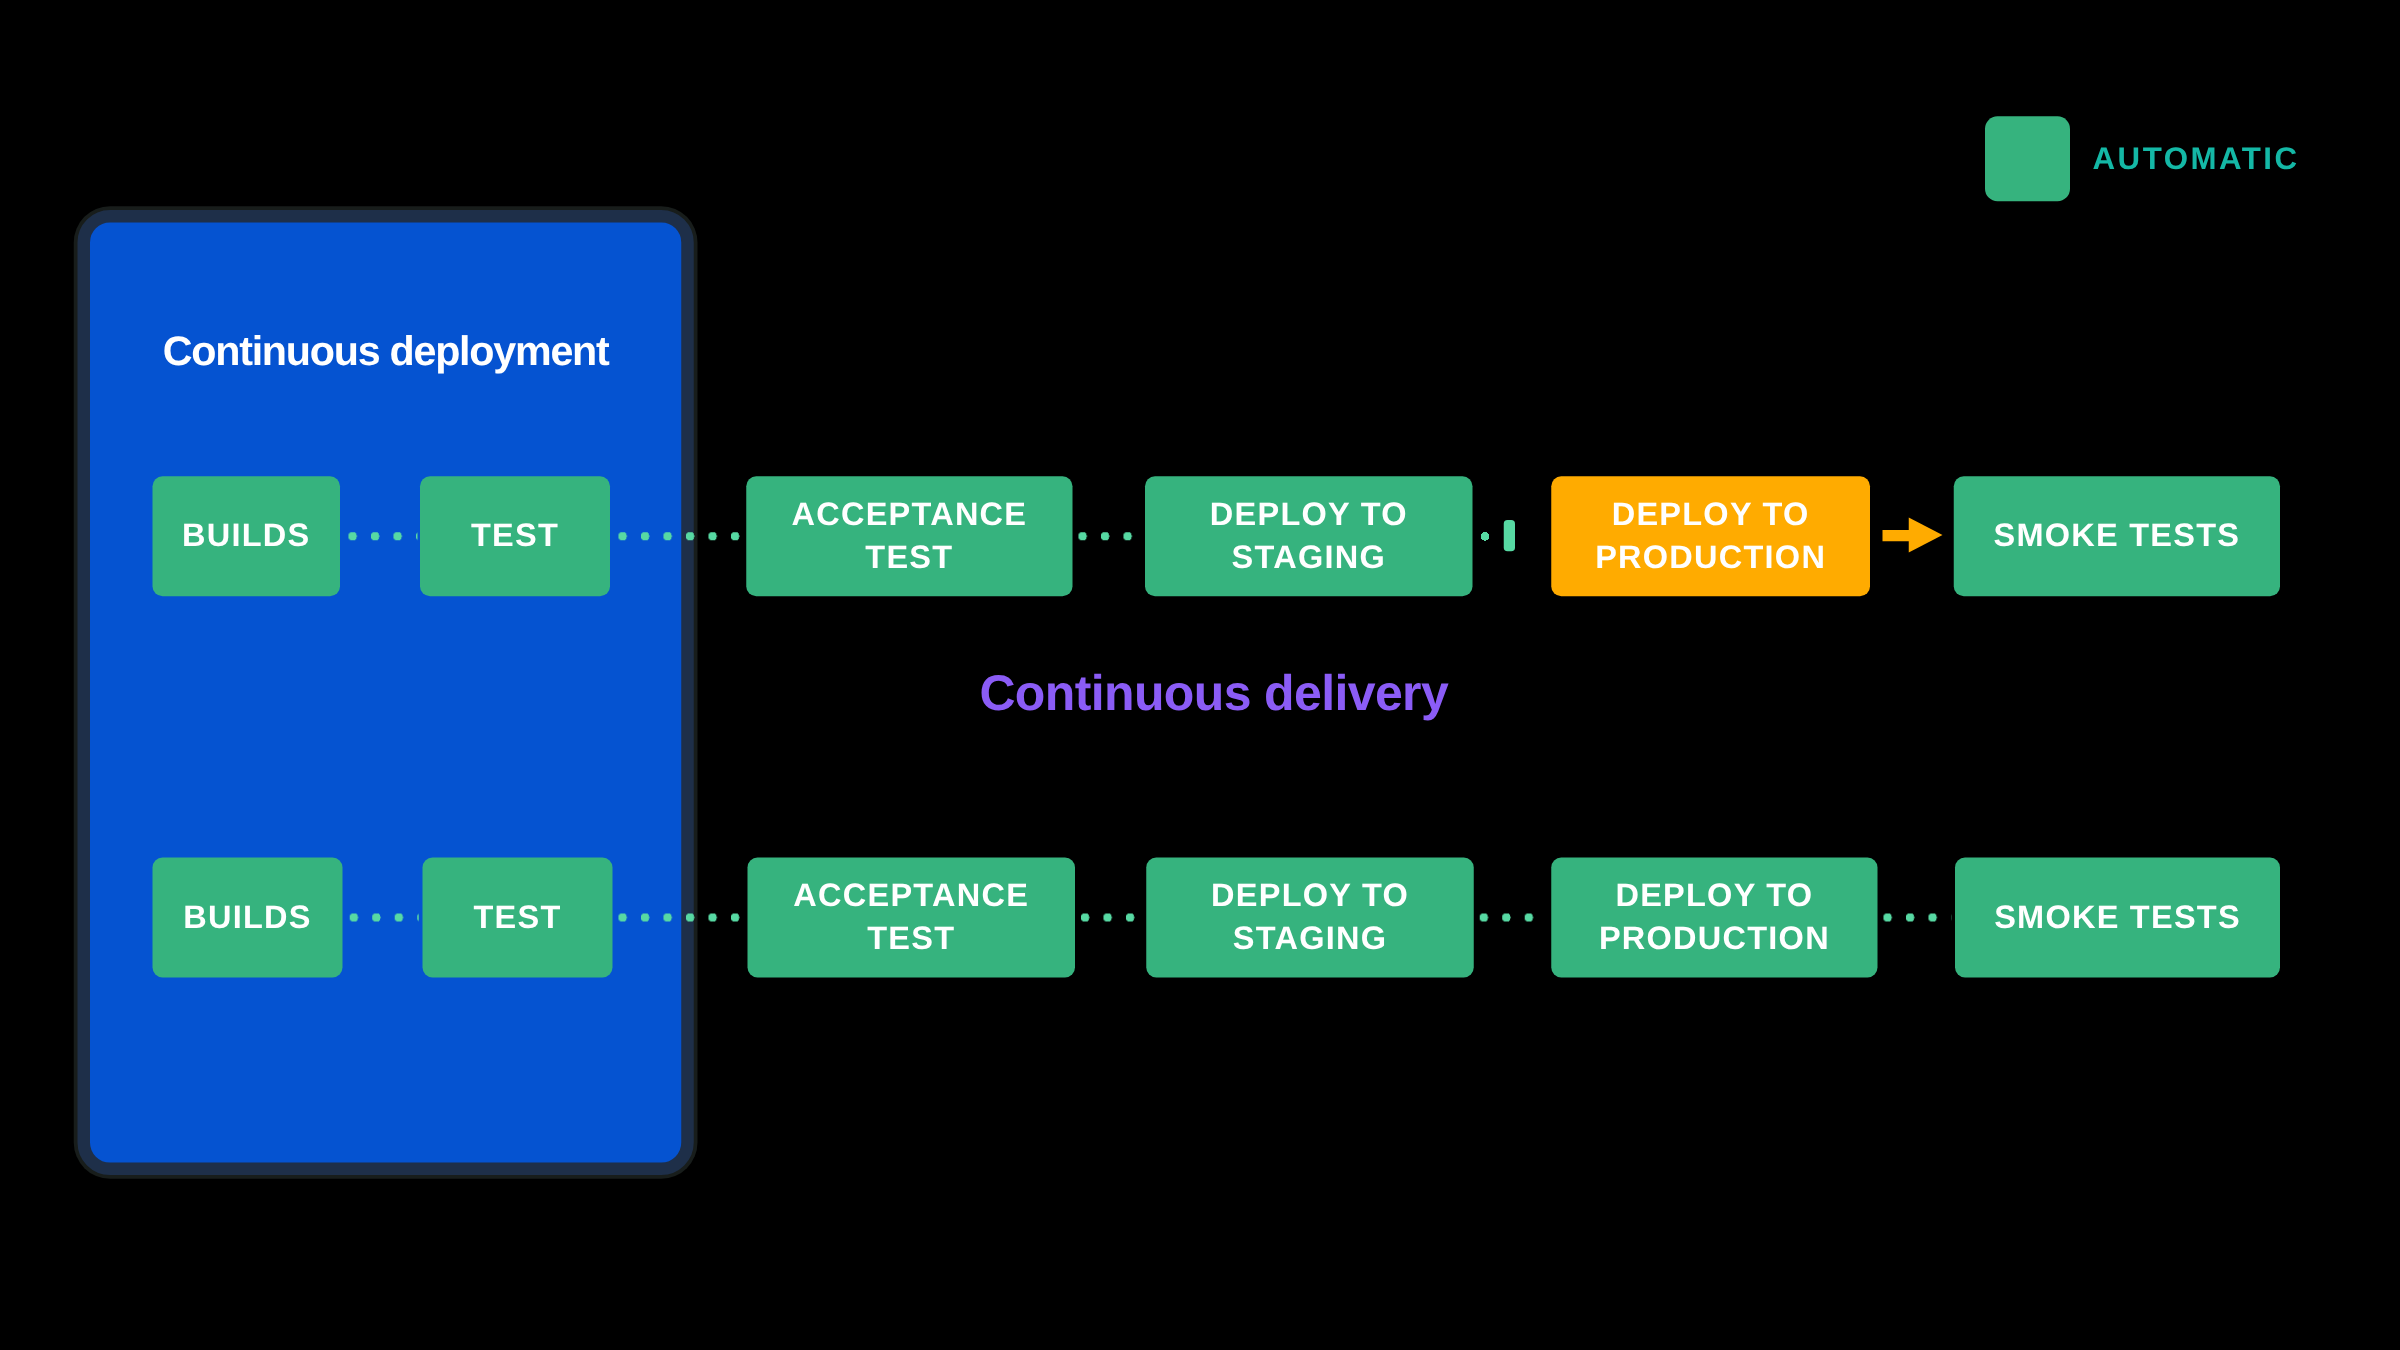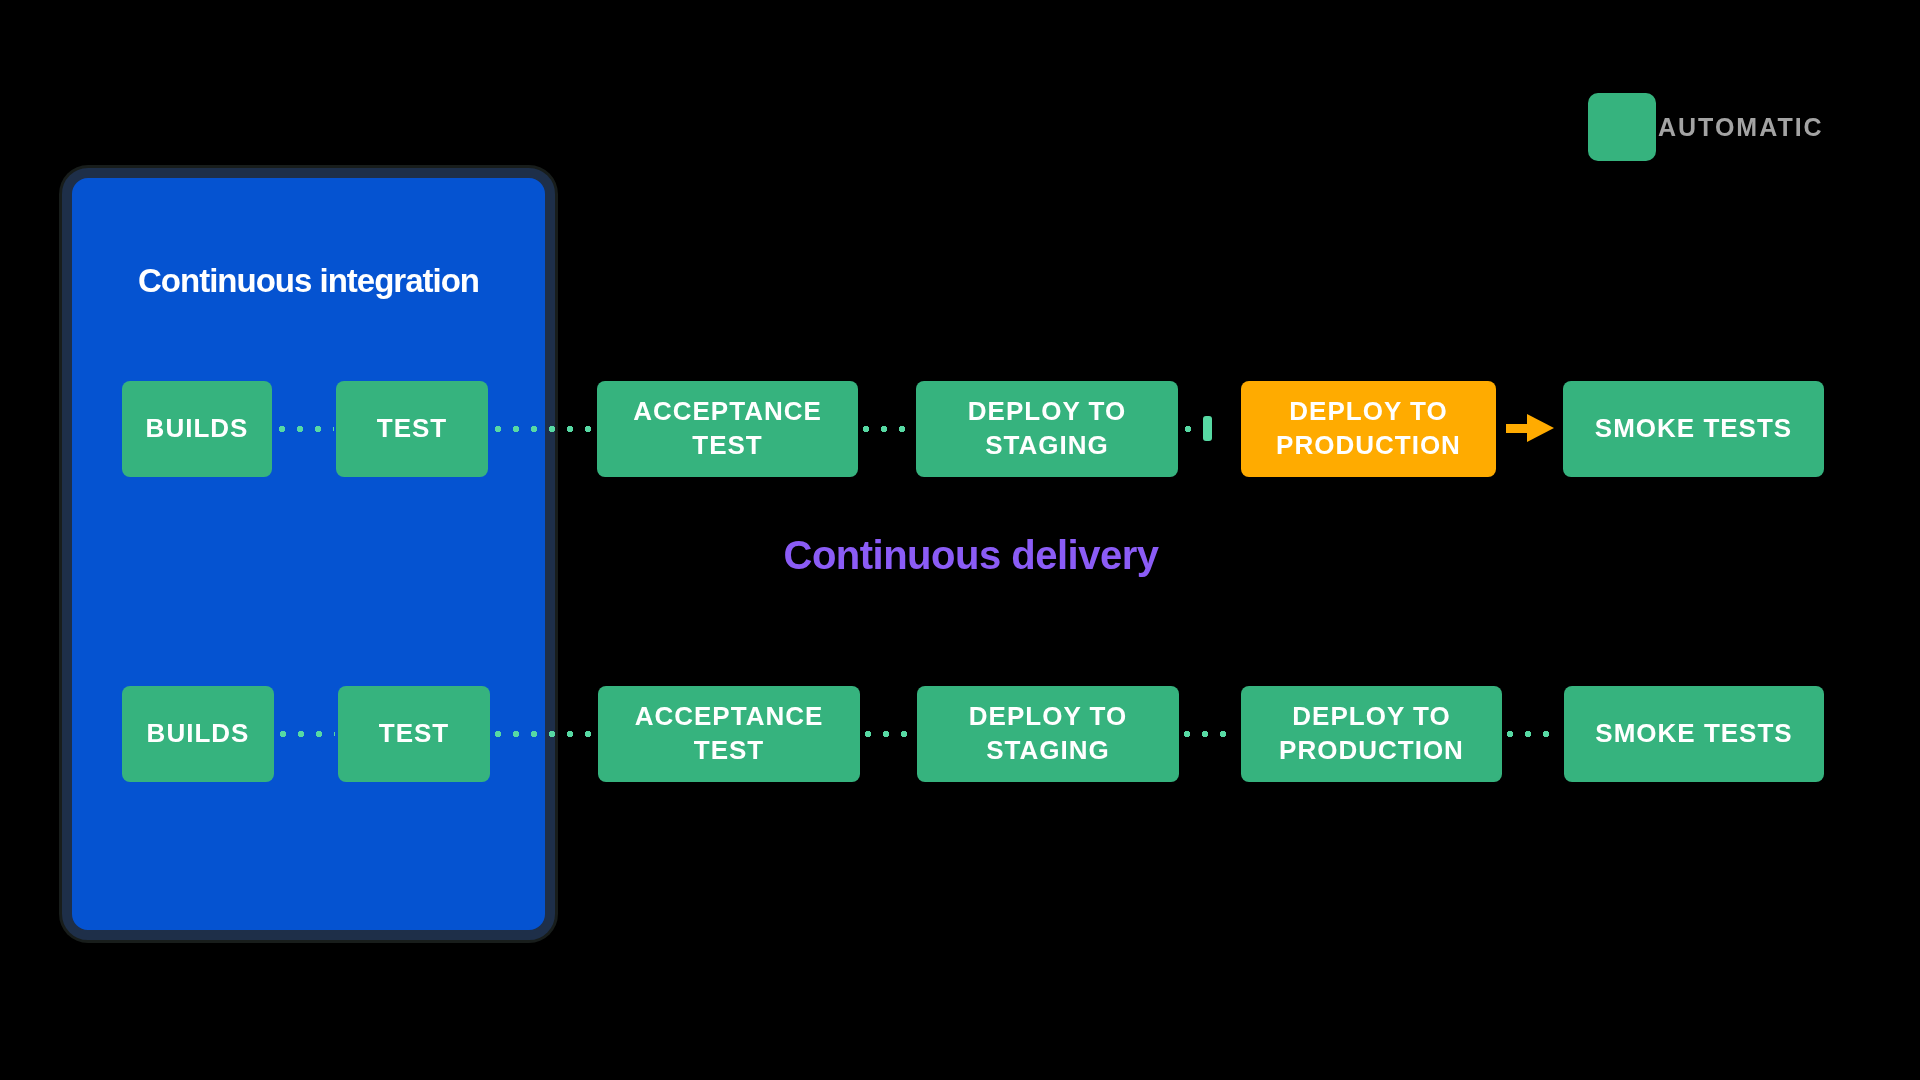--- a/index.html
+++ b/index.html
@@ -85,30 +85,30 @@
     color:#8b5cf6;font-size:40px;font-weight:bold;letter-spacing:-0.5px;white-space:nowrap;
   }
   .lab-delivery{left:971px;top:533px;}
   .lab-deployment{left:963px;top:836px;}
 
   
   .legend{position:absolute;left:1588px;top:93px;}
   .legend-row{display:flex;align-items:center;margin-bottom:13px;}
   .swatch{width:68px;height:68px;border-radius:10px;flex:0 0 auto;}
   .legend-label{
-    margin-left:2px;color:#a3a3a3;font-size:25px;font-weight:bold;letter-spacing:2px;
+    margin-left:18px;color:#14b8a6;font-size:25px;font-weight:bold;letter-spacing:2px;
   }
 </style>
 </head>
 <body>
 
 <div class="canvas">
 
   <div class="ci-panel"></div>
-  <div class="ci-title">Continuous integration</div>
+  <div class="ci-title">Continuous deployment</div>
 
   <div class="stage automatic r1 r1-builds">BUILDS</div>
   <div class="stage automatic r1 r1-test">TEST</div>
   <div class="stage automatic r1 r1-acceptance">ACCEPTANCE TEST</div>
   <div class="stage automatic r1 r1-staging">DEPLOY TO STAGING</div>
   <div class="stage manual r1 r1-production">DEPLOY TO PRODUCTION</div>
   <div class="stage automatic r1 r1-smoke">SMOKE TESTS</div>
 
   <div class="dots y1 c1a"></div>
   <div class="dots y1 c1b"></div>

